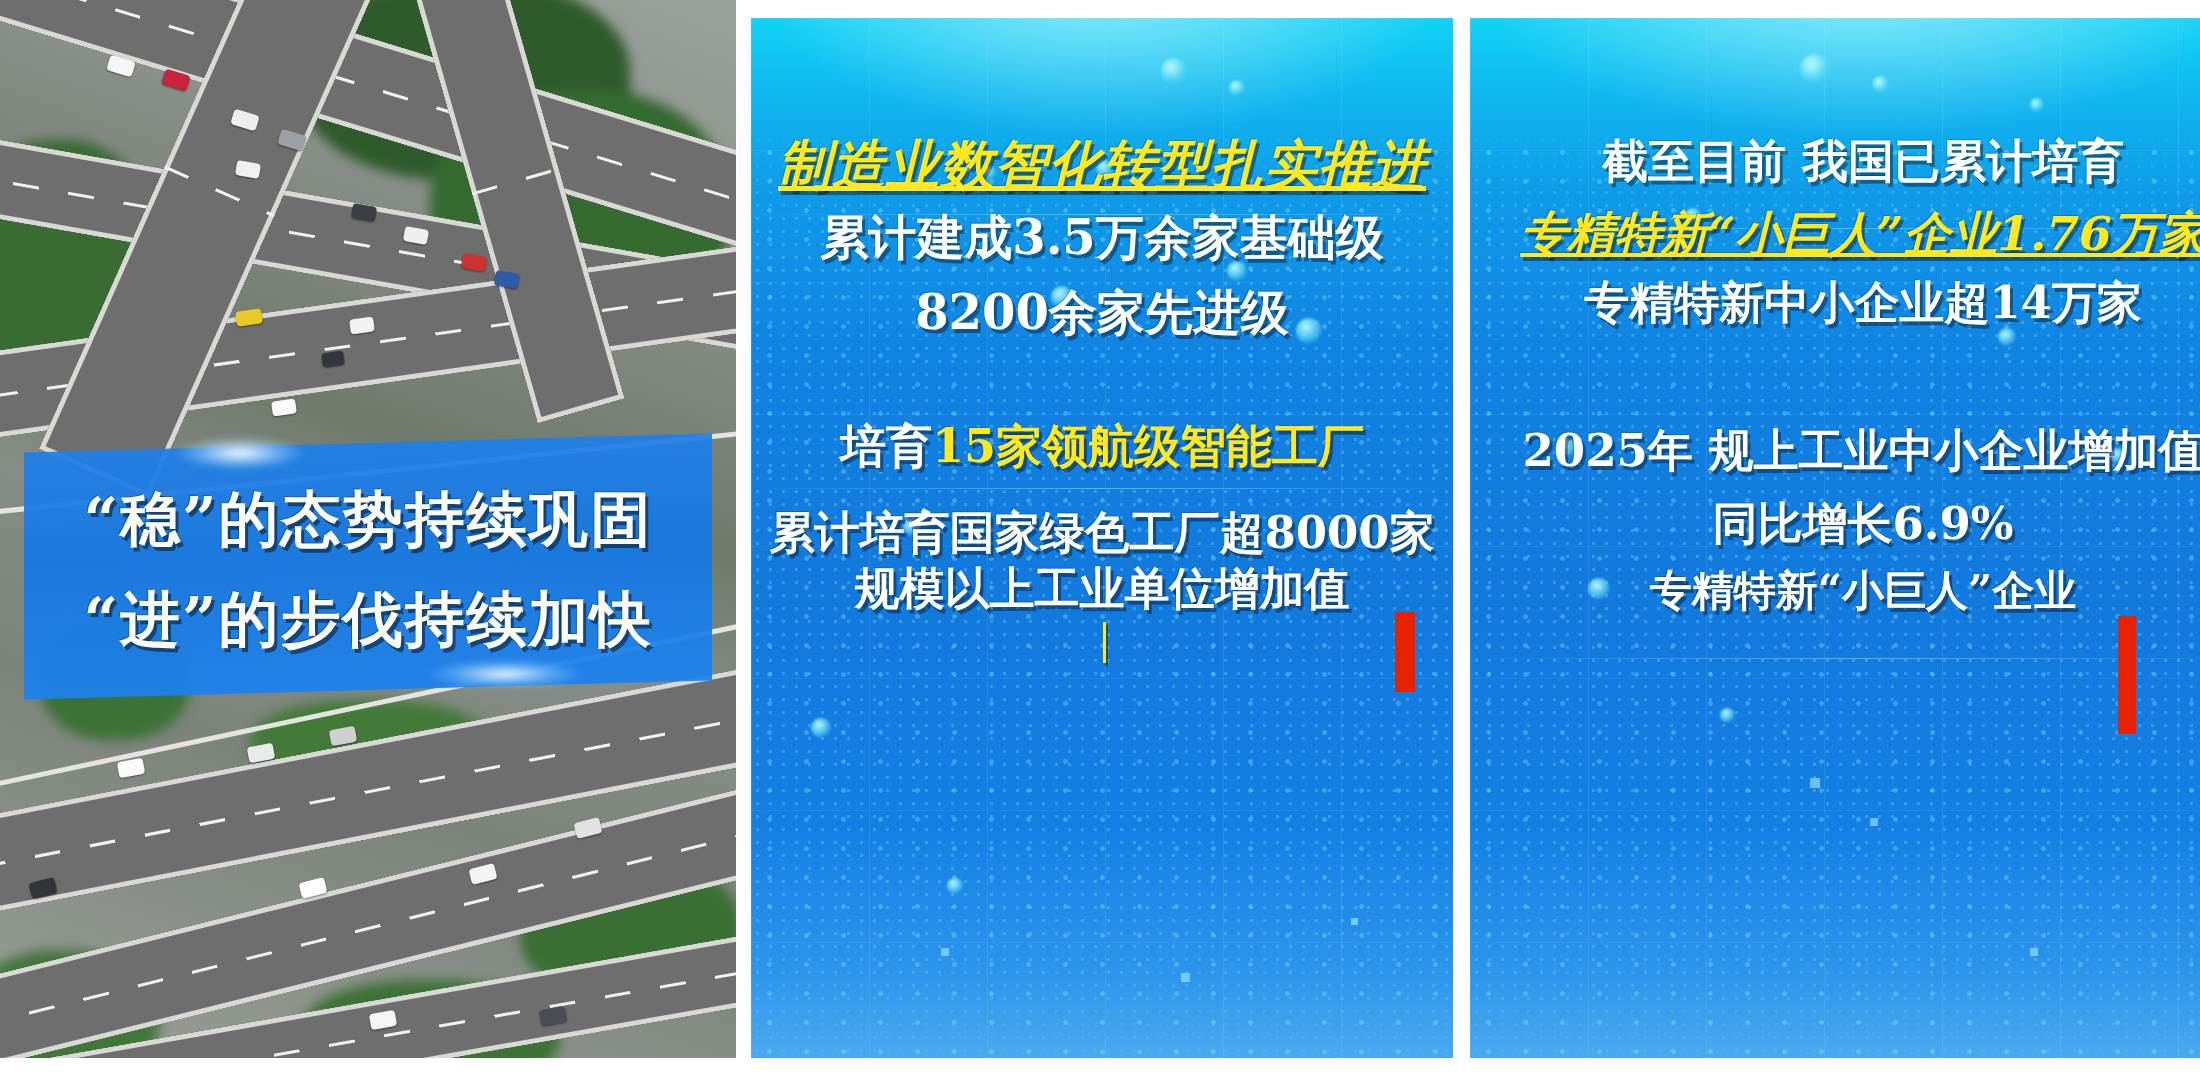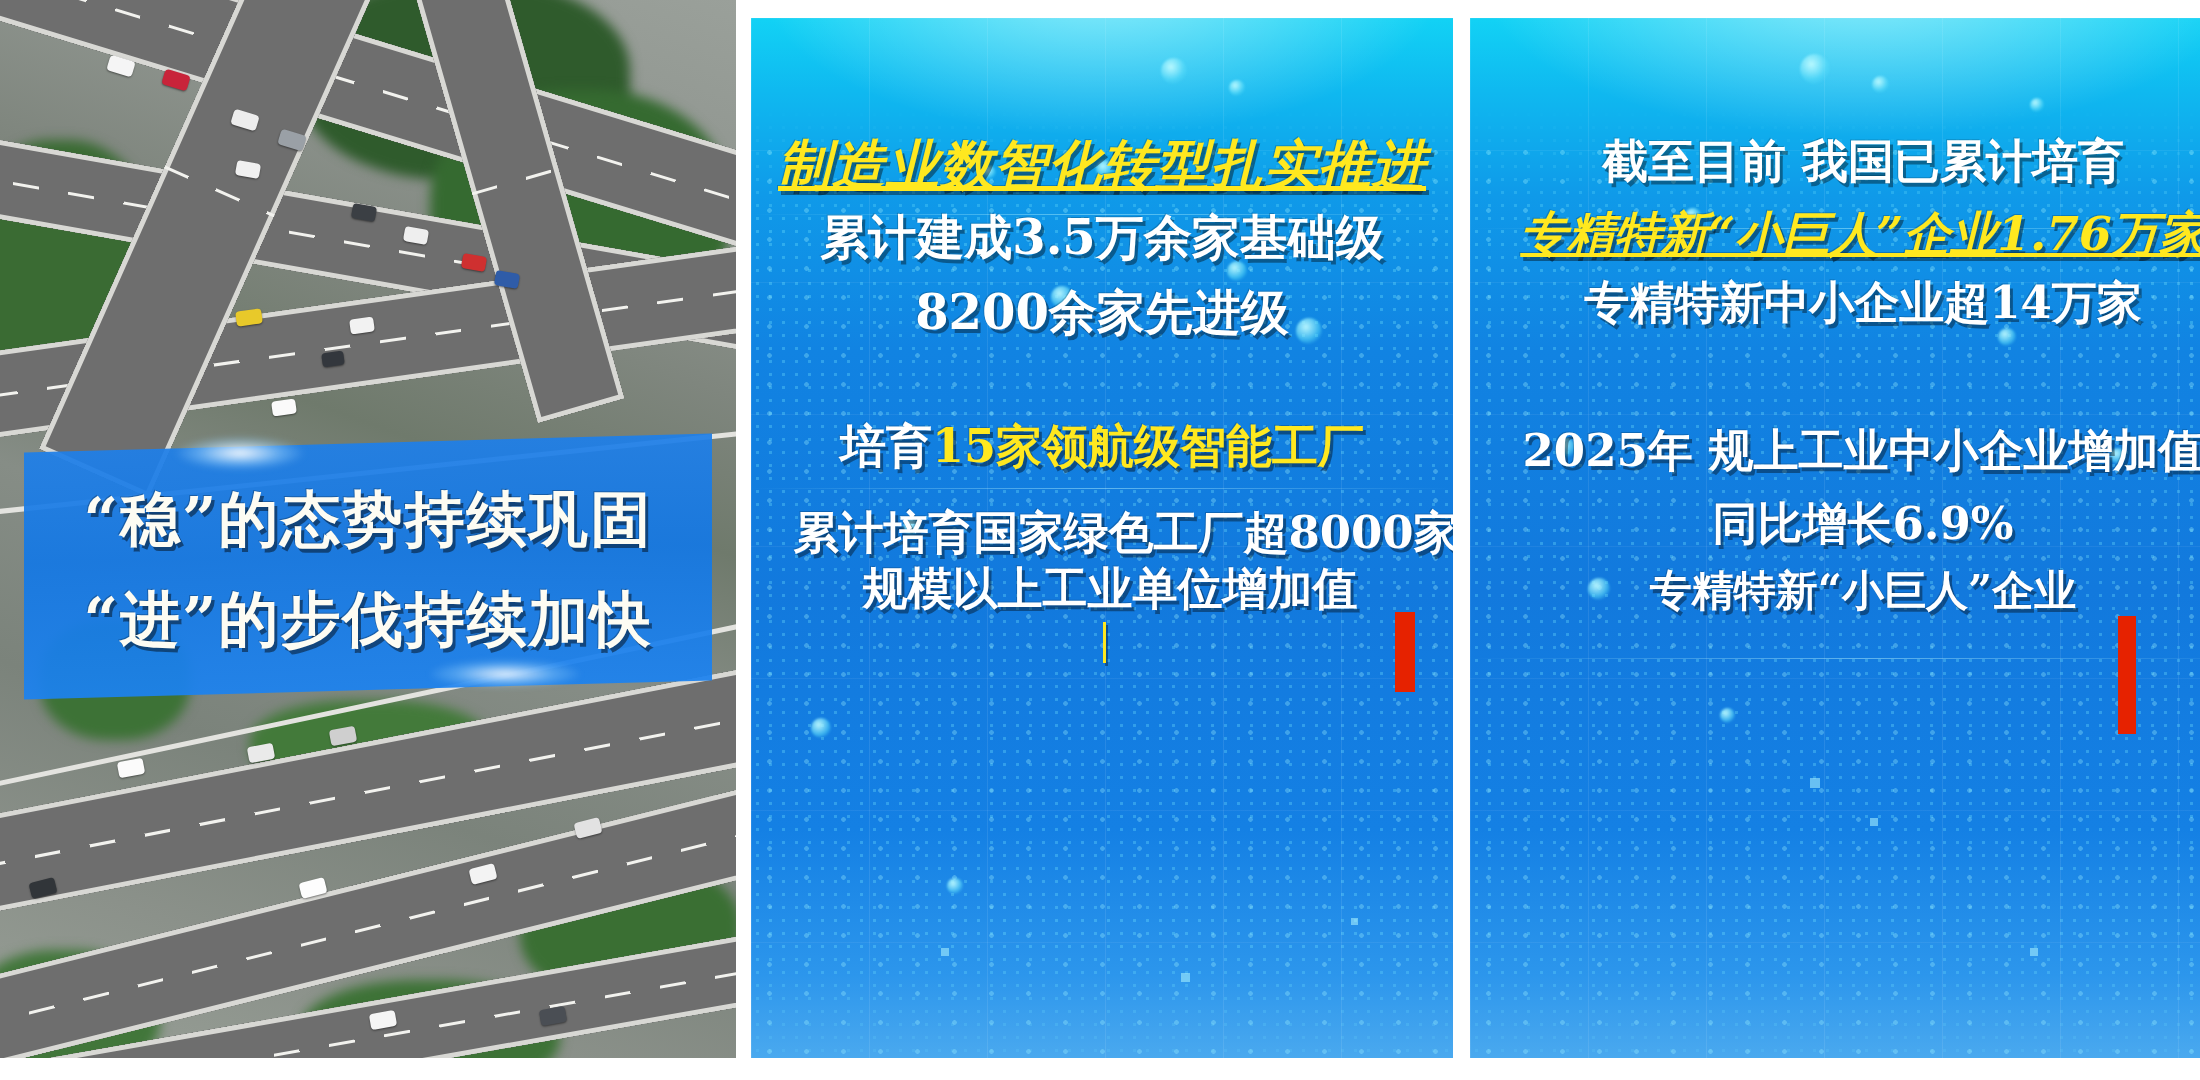--- a/index.html
+++ b/index.html
@@ -154,22 +154,22 @@
     <div class="sq" style="left:430px;top:955px;width:9px;height:9px;"></div>
     <div class="sq" style="left:600px;top:900px;width:7px;height:7px;"></div>
 
     <div class="ln y it" style="top:120px;font-size:53px;letter-spacing:1px;">制造业数智化转型扎实推进</div>
 
     <div class="ln w" style="top:195px;font-size:48px;">累计建成3.5万余家基础级</div>
     <div class="ln w" style="top:270px;font-size:48px;">8200余家先进级</div>
     <div class="ln" style="top:405px;font-size:46px;">
       <span class="w">培育</span><span class="y">15家领航级智能工厂</span>
     </div>
-    <div class="ln w" style="top:492px;font-size:45px;padding-left:24px;">累计培育国家绿色工厂超8000家</div>
-    <div class="ln w" style="top:548px;font-size:45px;padding-left:8px;">规模以上工业单位增加值</div>
+    <div class="ln w" style="top:492px;font-size:45px;">累计培育国家绿色工厂超8000家</div>
+    <div class="ln w" style="top:548px;font-size:45px;">规模以上工业单位增加值</div>
     <div class="ln" style="top:602px;font-size:45px;">
       <span class="cursor"></span>
     </div>
 
     <div class="redbar" style="left:644px;top:594px;width:20px;height:80px;"></div>
   </div>
 
   <div class="slide slide3">
     <div class="grid"></div>
     <div class="dots"></div>

